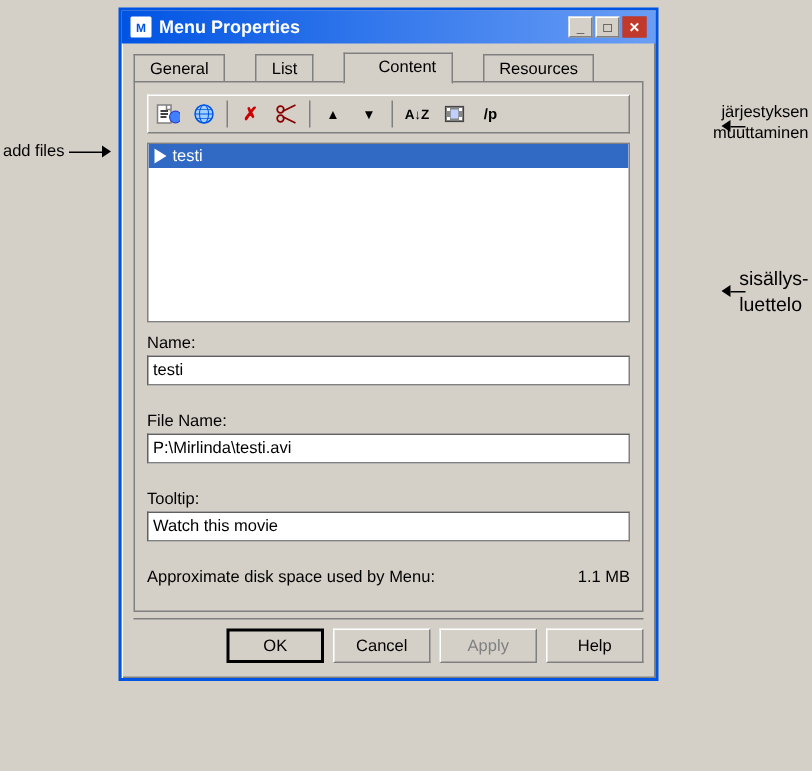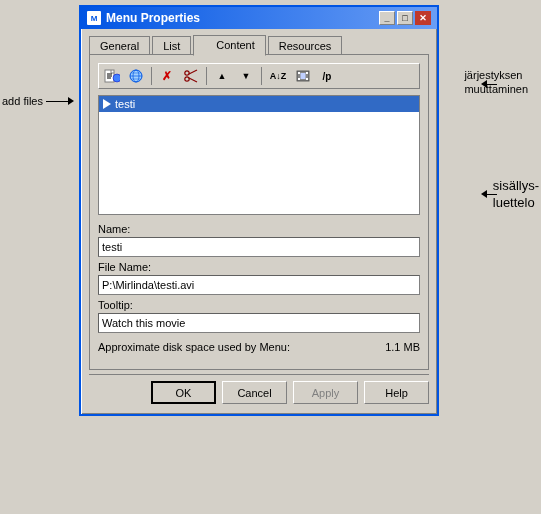--- a/index.html
+++ b/index.html
@@ -97,21 +97,21 @@
       margin-bottom: -1px;
     }
     .tab {
       padding: 3px 10px;
       border: 1px solid #808080;
       border-bottom: none;
       background: #d4d0c8;
       font-size: 11px;
       cursor: pointer;
       position: relative;
-      margin-right: 2px;
+      margin-right: 20px;
     }
     .tab.active {
       background: #d4d0c8;
       border-color: #808080;
       border-bottom: 1px solid #d4d0c8;
       z-index: 2;
       font-weight: normal;
       padding-bottom: 4px;
       margin-bottom: -1px;
       padding-left: 22px;
@@ -182,21 +182,21 @@
       border-bottom: 5px solid transparent;
       border-left: 8px solid currentColor;
       display: inline-block;
     }
     .list-item.selected .list-item-play {
       border-left-color: #fff;
     }
 
     
     .form-group {
-      margin-bottom: 4px;
+      margin-bottom: 18px;
     }
     .form-label {
       font-size: 11px;
       margin-bottom: 2px;
       display: block;
     }
     .form-input {
       width: 100%;
       height: 20px;
       border: 1px solid #808080;
@@ -258,21 +258,21 @@
 <div class="outer-wrapper">
 
   <div style="position:absolute; left:2px; top:95px; font-size:11px; display:flex; align-items:center; gap:3px;">
     <span>add files</span>
     <span style="display:flex;align-items:center;">
       <span style="display:inline-block;width:22px;height:1px;background:#000;"></span>
       <span style="display:inline-block;border-top:4px solid transparent;border-bottom:4px solid transparent;border-left:6px solid #000;"></span>
     </span>
   </div>
 
-  <div style="position:absolute; right:13px; top:68px; font-size:11px; text-align:left; line-height:1.3;">
+  <div style="position:absolute; right:2px; top:68px; font-size:11px; text-align:right; line-height:1.3;">
     <div>järjestyksen</div>
     <div>muuttaminen</div>
   </div>
 
   <div style="position:absolute; right:44px; top:80px; display:flex; align-items:center;">
     <span style="display:inline-block;border-top:4px solid transparent;border-bottom:4px solid transparent;border-right:6px solid #000;"></span>
     <span style="display:inline-block;width:10px;height:1px;background:#000;"></span>
   </div>
 
   <div style="position:absolute; right:2px; top:178px; font-size:13px; text-align:left; line-height:1.3;">

